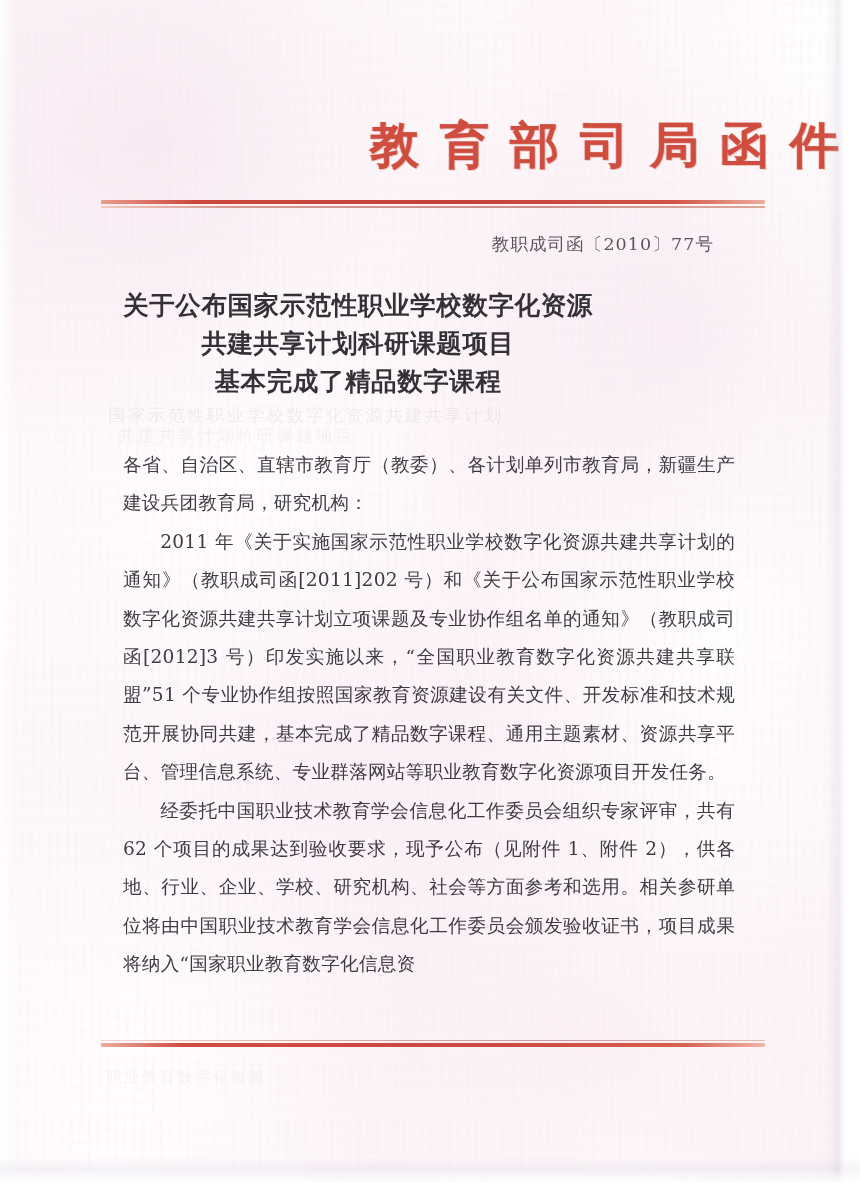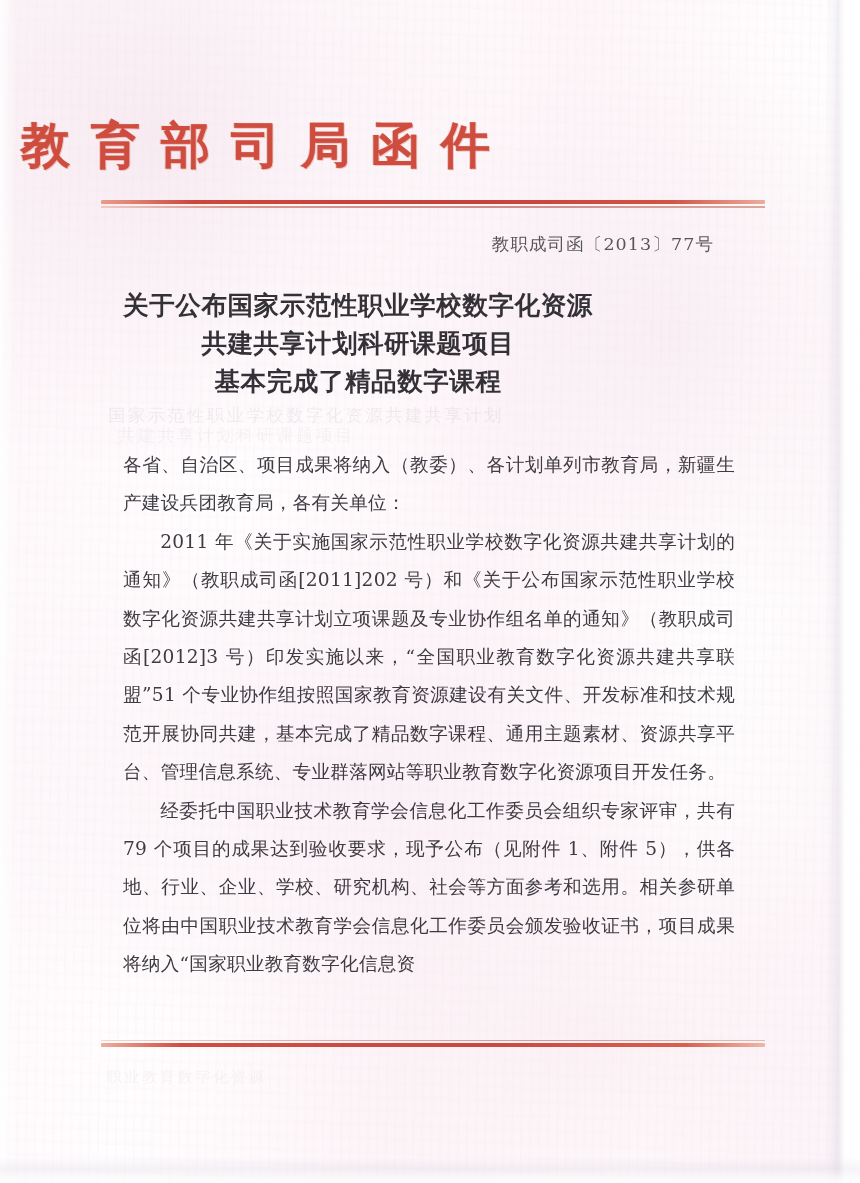--- a/index.html
+++ b/index.html
@@ -63,21 +63,21 @@
     pointer-events: none;
     background: linear-gradient(90deg, rgba(255,255,255,0.85) 0%, rgba(255,255,255,0) 100%);
   }
 
   
   .masthead {
     position: absolute;
     left: 0;
     top: 118px;
     width: 860px;
-    text-align: left;
+    text-align: right;
   }
   .masthead-title {
     font-family: "DejaVu Serif", "Liberation Serif", serif;
     font-weight: 700;
     font-size: 49px;
     letter-spacing: 21px;
     text-indent: 21px;
     line-height: 1.12;
     color: #cb4132;
     text-shadow:
@@ -204,36 +204,36 @@
   <div class="masthead">
     <div class="masthead-title">教育部司局函件</div>
   </div>
 
   <div class="rule-group">
     <div class="rule-thick"></div>
     <div class="rule-gap"></div>
     <div class="rule-thin"></div>
   </div>
 
-  <div class="doc-number">教职成司函〔2013〕77号</div>
+  <div class="doc-number">教职成司函〔2010〕77号</div>
 
   <div class="doc-title">
     <div class="doc-title-line">关于公布国家示范性职业学校数字化资源</div>
     <div class="doc-title-line">共建共享计划科研课题项目</div>
     <div class="doc-title-line">基本完成了精品数字课程</div>
   </div>
 
   <div class="ghost-line ghost-a">国家示范性职业学校数字化资源共建共享计划</div>
   <div class="ghost-line ghost-b">共建共享计划科研课题项目</div>
   <div class="ghost-line ghost-c">职业教育数字化资源</div>
 
   <div class="body-block">
-    <p class="para">各省、自治区、项目成果将纳入（教委）、各计划单列市教育局，新疆生产建设兵团教育局，各有关单位：</p>
+    <p class="para">各省、自治区、直辖市教育厅（教委）、各计划单列市教育局，新疆生产建设兵团教育局，研究机构：</p>
     <p class="para para-indent">2011 年《关于实施国家示范性职业学校数字化资源共建共享计划的通知》（教职成司函[2011]202 号）和《关于公布国家示范性职业学校数字化资源共建共享计划立项课题及专业协作组名单的通知》（教职成司函[2012]3 号）印发实施以来，“全国职业教育数字化资源共建共享联盟”51 个专业协作组按照国家教育资源建设有关文件、开发标准和技术规范开展协同共建，基本完成了精品数字课程、通用主题素材、资源共享平台、管理信息系统、专业群落网站等职业教育数字化资源项目开发任务。</p>
-    <p class="para para-indent">经委托中国职业技术教育学会信息化工作委员会组织专家评审，共有 79 个项目的成果达到验收要求，现予公布（见附件 1、附件 5），供各地、行业、企业、学校、研究机构、社会等方面参考和选用。相关参研单位将由中国职业技术教育学会信息化工作委员会颁发验收证书，项目成果将纳入“国家职业教育数字化信息资</p>
+    <p class="para para-indent">经委托中国职业技术教育学会信息化工作委员会组织专家评审，共有 62 个项目的成果达到验收要求，现予公布（见附件 1、附件 2），供各地、行业、企业、学校、研究机构、社会等方面参考和选用。相关参研单位将由中国职业技术教育学会信息化工作委员会颁发验收证书，项目成果将纳入“国家职业教育数字化信息资</p>
   </div>
 
   <div class="rule-bottom">
     <div class="rule-thin-top"></div>
     <div class="rule-thick-bot"></div>
   </div>
 
   <div class="paper-edge-left"></div>
   <div class="paper-edge-right"></div>
   <div class="paper-edge-bottom"></div>

